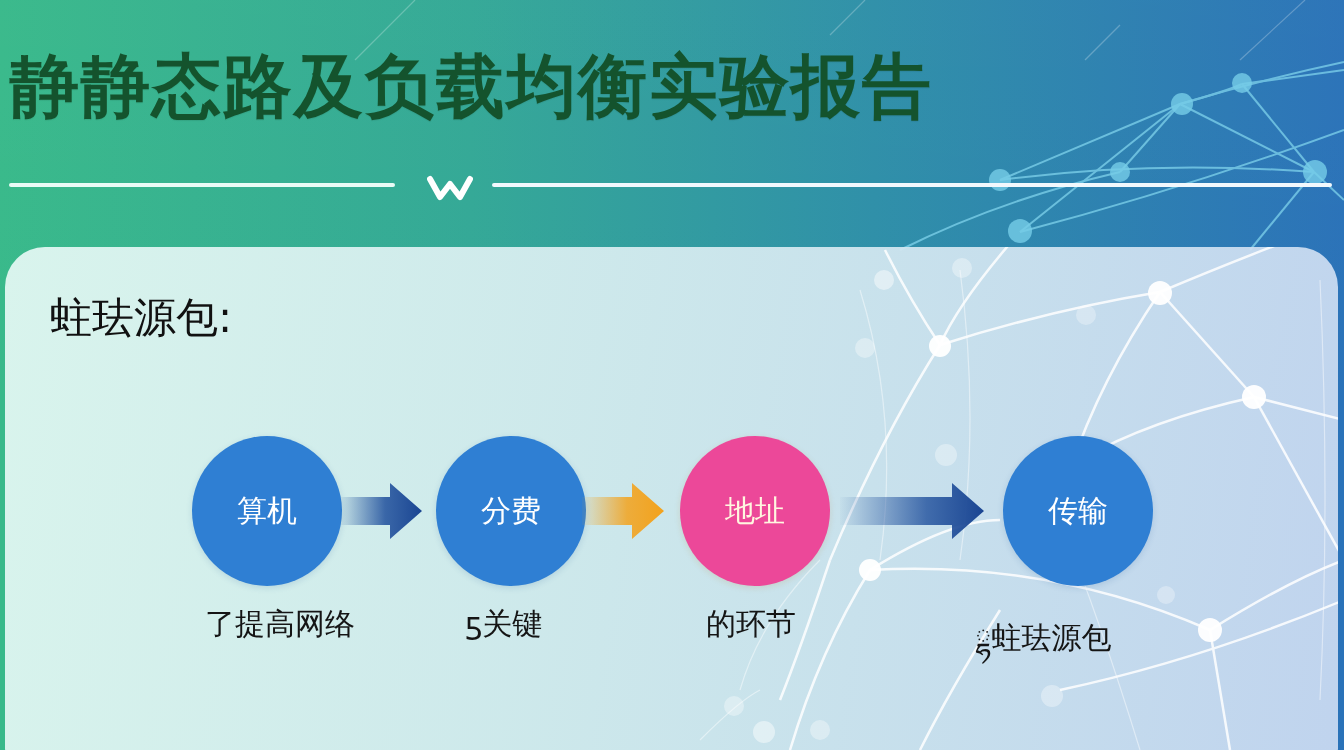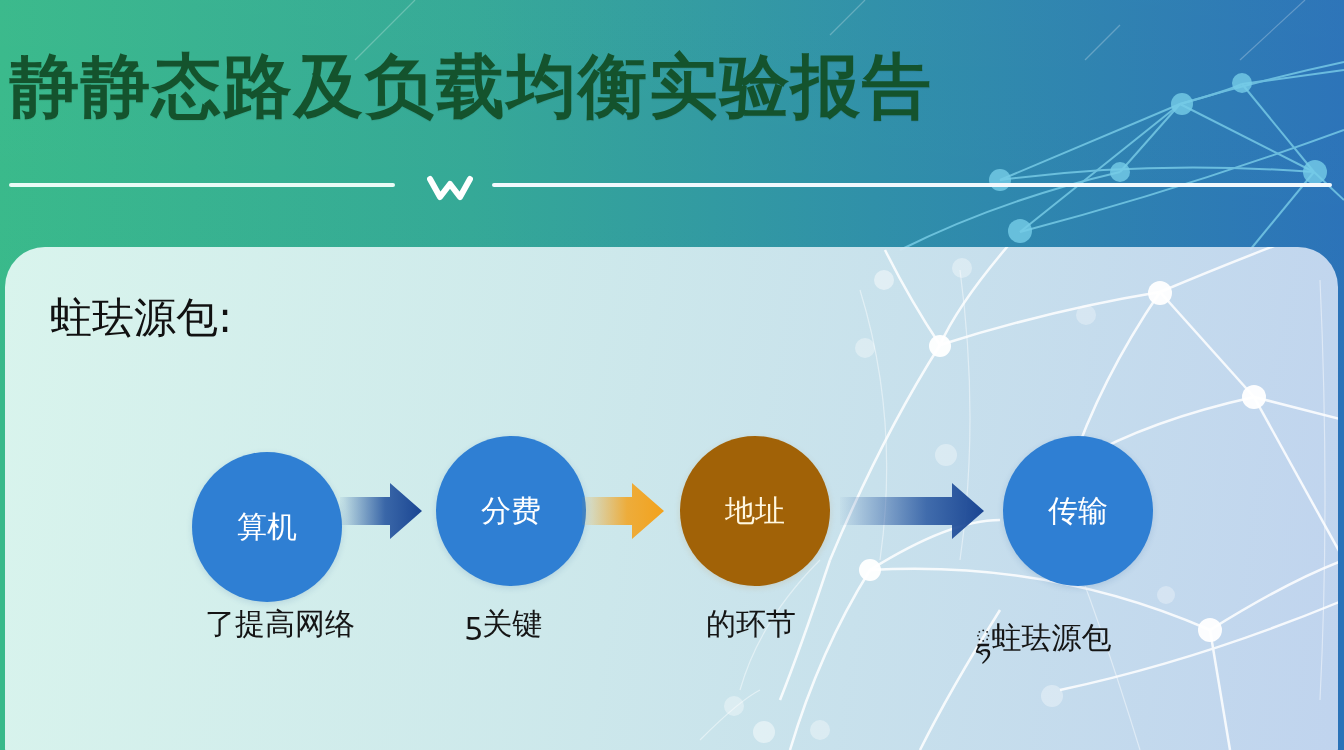--- a/index.html
+++ b/index.html
@@ -45,21 +45,21 @@
     position: absolute; left: 50px; top: 290px;
     font-size: 42px; color: #111111; font-weight: 500; white-space: nowrap;
   }
 
   .step-circle {
     position: absolute; width: 150px; height: 150px; border-radius: 50%;
     display: flex; align-items: center; justify-content: center;
     color: #ffffff; font-size: 30px; font-weight: 500;
   }
   .step-circle.blue { background: #2f7fd3; box-shadow: 0 2px 6px rgba(30,80,150,0.15); }
-  .step-circle.orange { background: #a16207; box-shadow: 0 2px 6px rgba(180,110,20,0.15); color: #fff7e0; text-align: right; }
+  .step-circle.orange { background: #ec4899; box-shadow: 0 2px 6px rgba(180,110,20,0.15); color: #fff7e0; text-align: right; }
 
   .step-caption {
     position: absolute; font-size: 30px; color: #151515; white-space: nowrap; font-weight: 500;
   }
 
   .arrow { position: absolute; height: 60px; }
 </style>
 </head>
 <body>
 
@@ -150,21 +150,21 @@
       <circle cx="734" cy="706" r="10" opacity="0.35"></circle>
       <circle cx="764" cy="732" r="11" opacity="0.45"></circle>
       <circle cx="820" cy="730" r="10" opacity="0.35"></circle>
       <circle cx="1166" cy="595" r="9" opacity="0.3"></circle>
     </g>
   </svg>
 </div>
 
 <div class="section-heading">蛀珐源包:</div>
 
-<div class="step-circle blue" style="left:192px; top:452px;">
+<div class="step-circle blue" style="left:192px; top:436px;">
   <span>算机</span>
 </div>
 <svg class="arrow" style="left:340px; top:481px; width:84px;" viewBox="0 0 84 60">
   <defs>
     <linearGradient id="gBlue1" x1="0" x2="1" y1="0" y2="0">
       <stop offset="0" stop-color="#1f4f9c" stop-opacity="0.05"></stop>
       <stop offset="0.55" stop-color="#1f4f9c" stop-opacity="0.85"></stop>
       <stop offset="1" stop-color="#1a4592"></stop>
     </linearGradient>
   </defs>

